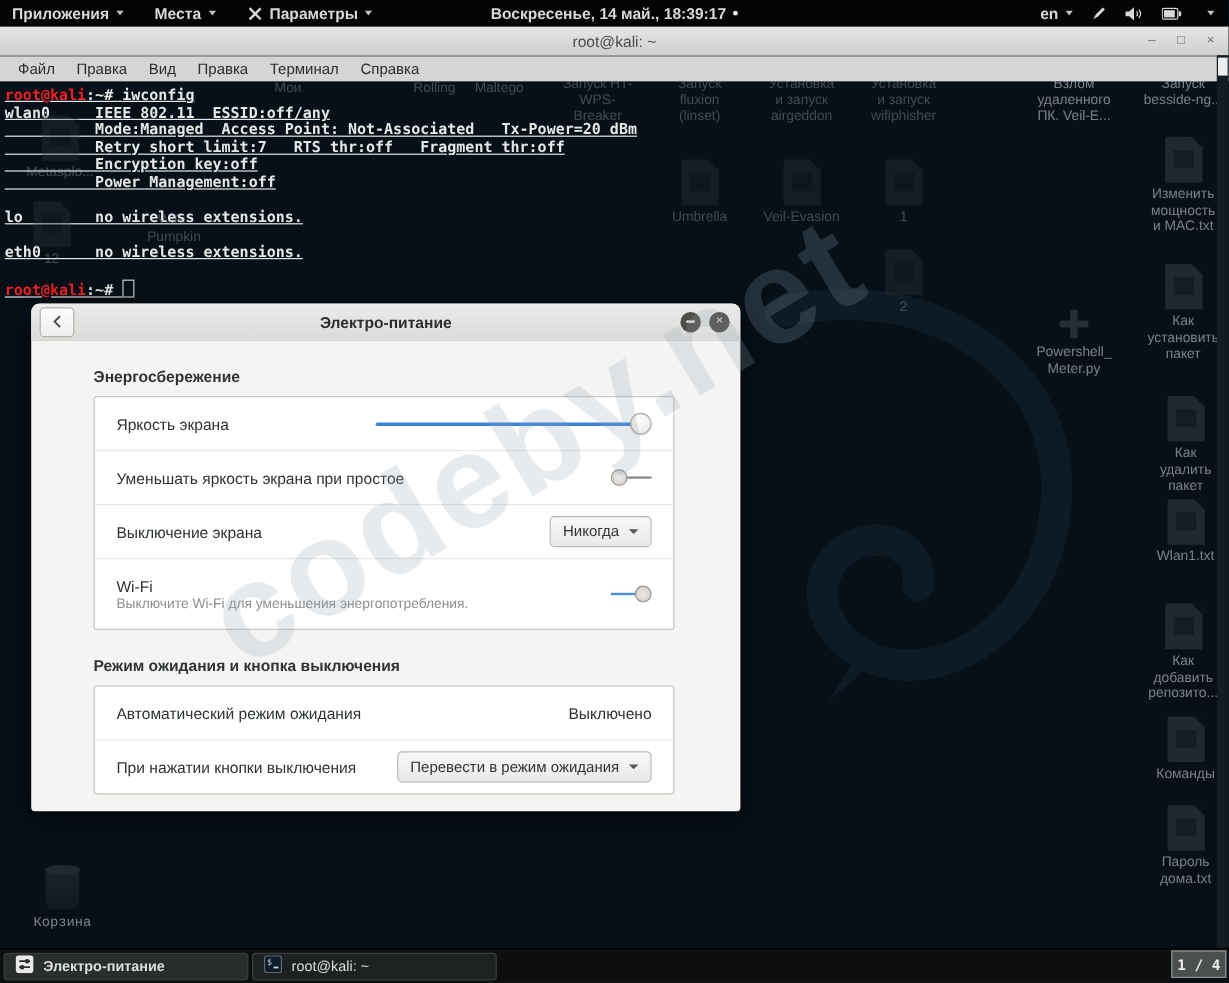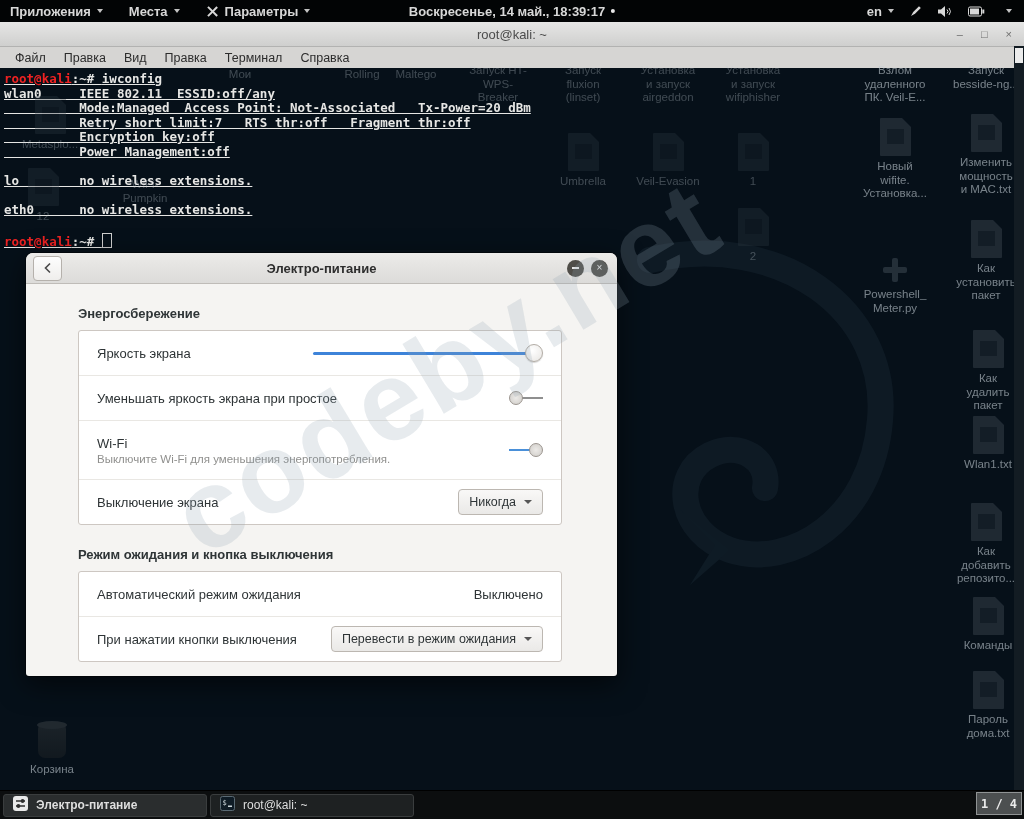--- a/index.html
+++ b/index.html
@@ -222,26 +222,20 @@
       </div>
       <div class="desktop-icon tier-dim" style="left: 895px; top: 64px;">
         <div class="di-label">Взлом
 удаленного
 ПК. Veil-E...</div>
       </div>
       <div class="desktop-icon tier-dim" style="left: 986px; top: 64px;">
         <div class="di-label">Запуск
 besside-ng...</div>
       </div>
-      <div class="desktop-icon tier-dim" style="left: 895px; top: 118px;">
-        <div class="glyph-doc"></div>
-        <div class="di-label">Новый
-wifite.
-Установка...</div>
-      </div>
       <div class="desktop-icon tier-dim" style="left: 986px; top: 114px;">
         <div class="glyph-doc"></div>
         <div class="di-label">Изменить
 мощность
 и MAC.txt</div>
       </div>
       <div class="desktop-icon tier-dim" style="left: 895px; top: 258px;">
         <div class="glyph-plugin"></div>
         <div class="di-label">Powershell_
 Meter.py</div>
@@ -270,21 +264,21 @@
       </div>
       <div class="desktop-icon tier-dim" style="left: 988px; top: 597px;">
         <div class="glyph-doc"></div>
         <div class="di-label">Команды</div>
       </div>
       <div class="desktop-icon tier-dim" style="left: 988px; top: 671px;">
         <div class="glyph-doc"></div>
         <div class="di-label">Пароль
 дома.txt</div>
       </div>
-      <div class="desktop-icon tier-dim" style="left: 52px; top: 724px;">
+      <div class="desktop-icon tier-dim" style="left: 52px; top: 724px; font-family: Liberation Mono, monospace;">
         <div class="glyph-trash"></div>
         <div class="di-label">Корзина</div>
       </div>
     </div>
 
   <div class="term-scrollbar">
     <div class="term-scroll-thumb"></div>
   </div>
 
   <div class="power-window">
@@ -320,39 +314,39 @@
           <div class="p-row">
             <div>
               <div class="p-label">Уменьшать яркость экрана при простое</div>
             </div>
             <div class="p-spacer"></div>
             <div class="mini-toggle">
               <div class="mini-track-off"></div>
               <div class="mini-knob-off"></div>
             </div>
           </div>
+          <div class="p-row">
+            <div>
+              <div class="p-label">Выключение экрана</div>
+            </div>
+            <div class="p-spacer"></div>
+            <div class="dropdown">
+              <span>Никогда</span>
+              <span class="dd-caret"></span>
+            </div>
+          </div>
           <div class="p-row" style="padding: 7px 18px;">
             <div>
               <div class="p-label">Wi-Fi</div>
               <div class="p-sub">Выключите Wi-Fi для уменьшения энергопотребления.</div>
             </div>
             <div class="p-spacer"></div>
             <div class="mini-toggle">
               <div class="mini-track-on"></div>
               <div class="mini-knob-on"></div>
-            </div>
-          </div>
-          <div class="p-row">
-            <div>
-              <div class="p-label">Выключение экрана</div>
-            </div>
-            <div class="p-spacer"></div>
-            <div class="dropdown">
-              <span>Никогда</span>
-              <span class="dd-caret"></span>
             </div>
           </div>
         </div>
         <div class="section-header">Режим ожидания и кнопка выключения</div>
         <div class="card">
           <div class="p-row">
             <div>
               <div class="p-label">Автоматический режим ожидания</div>
             </div>
             <div class="p-spacer"></div>

